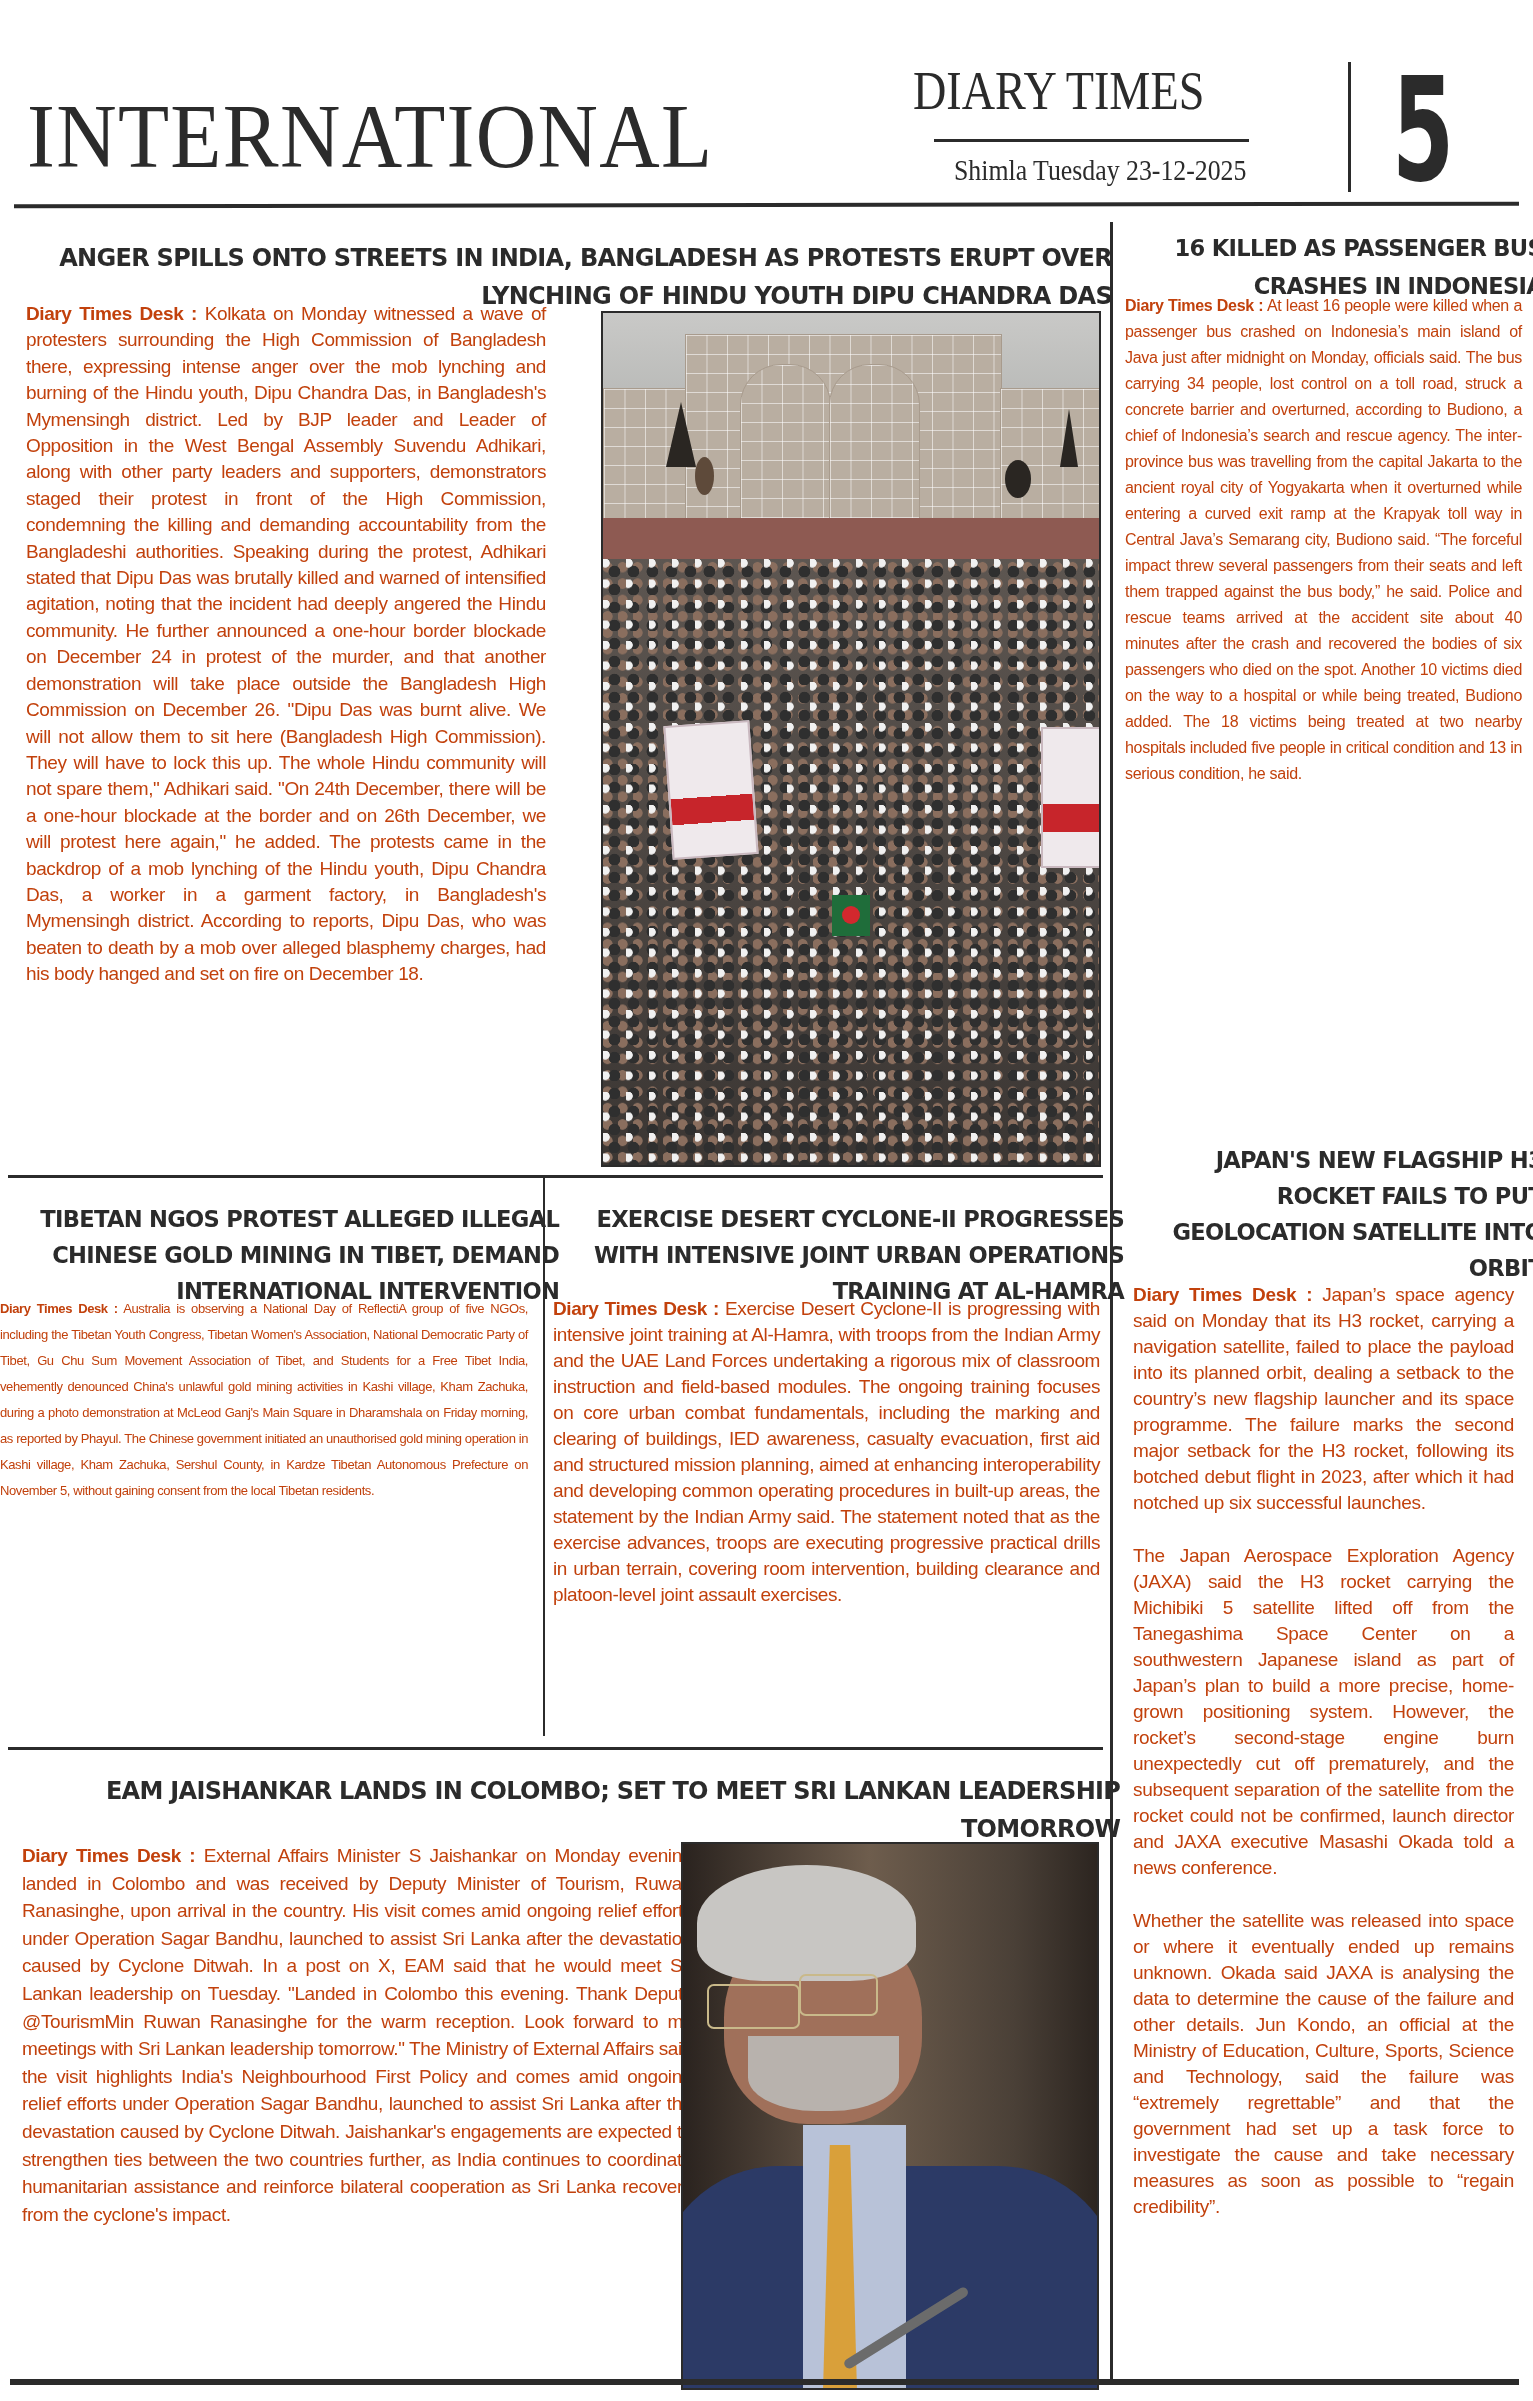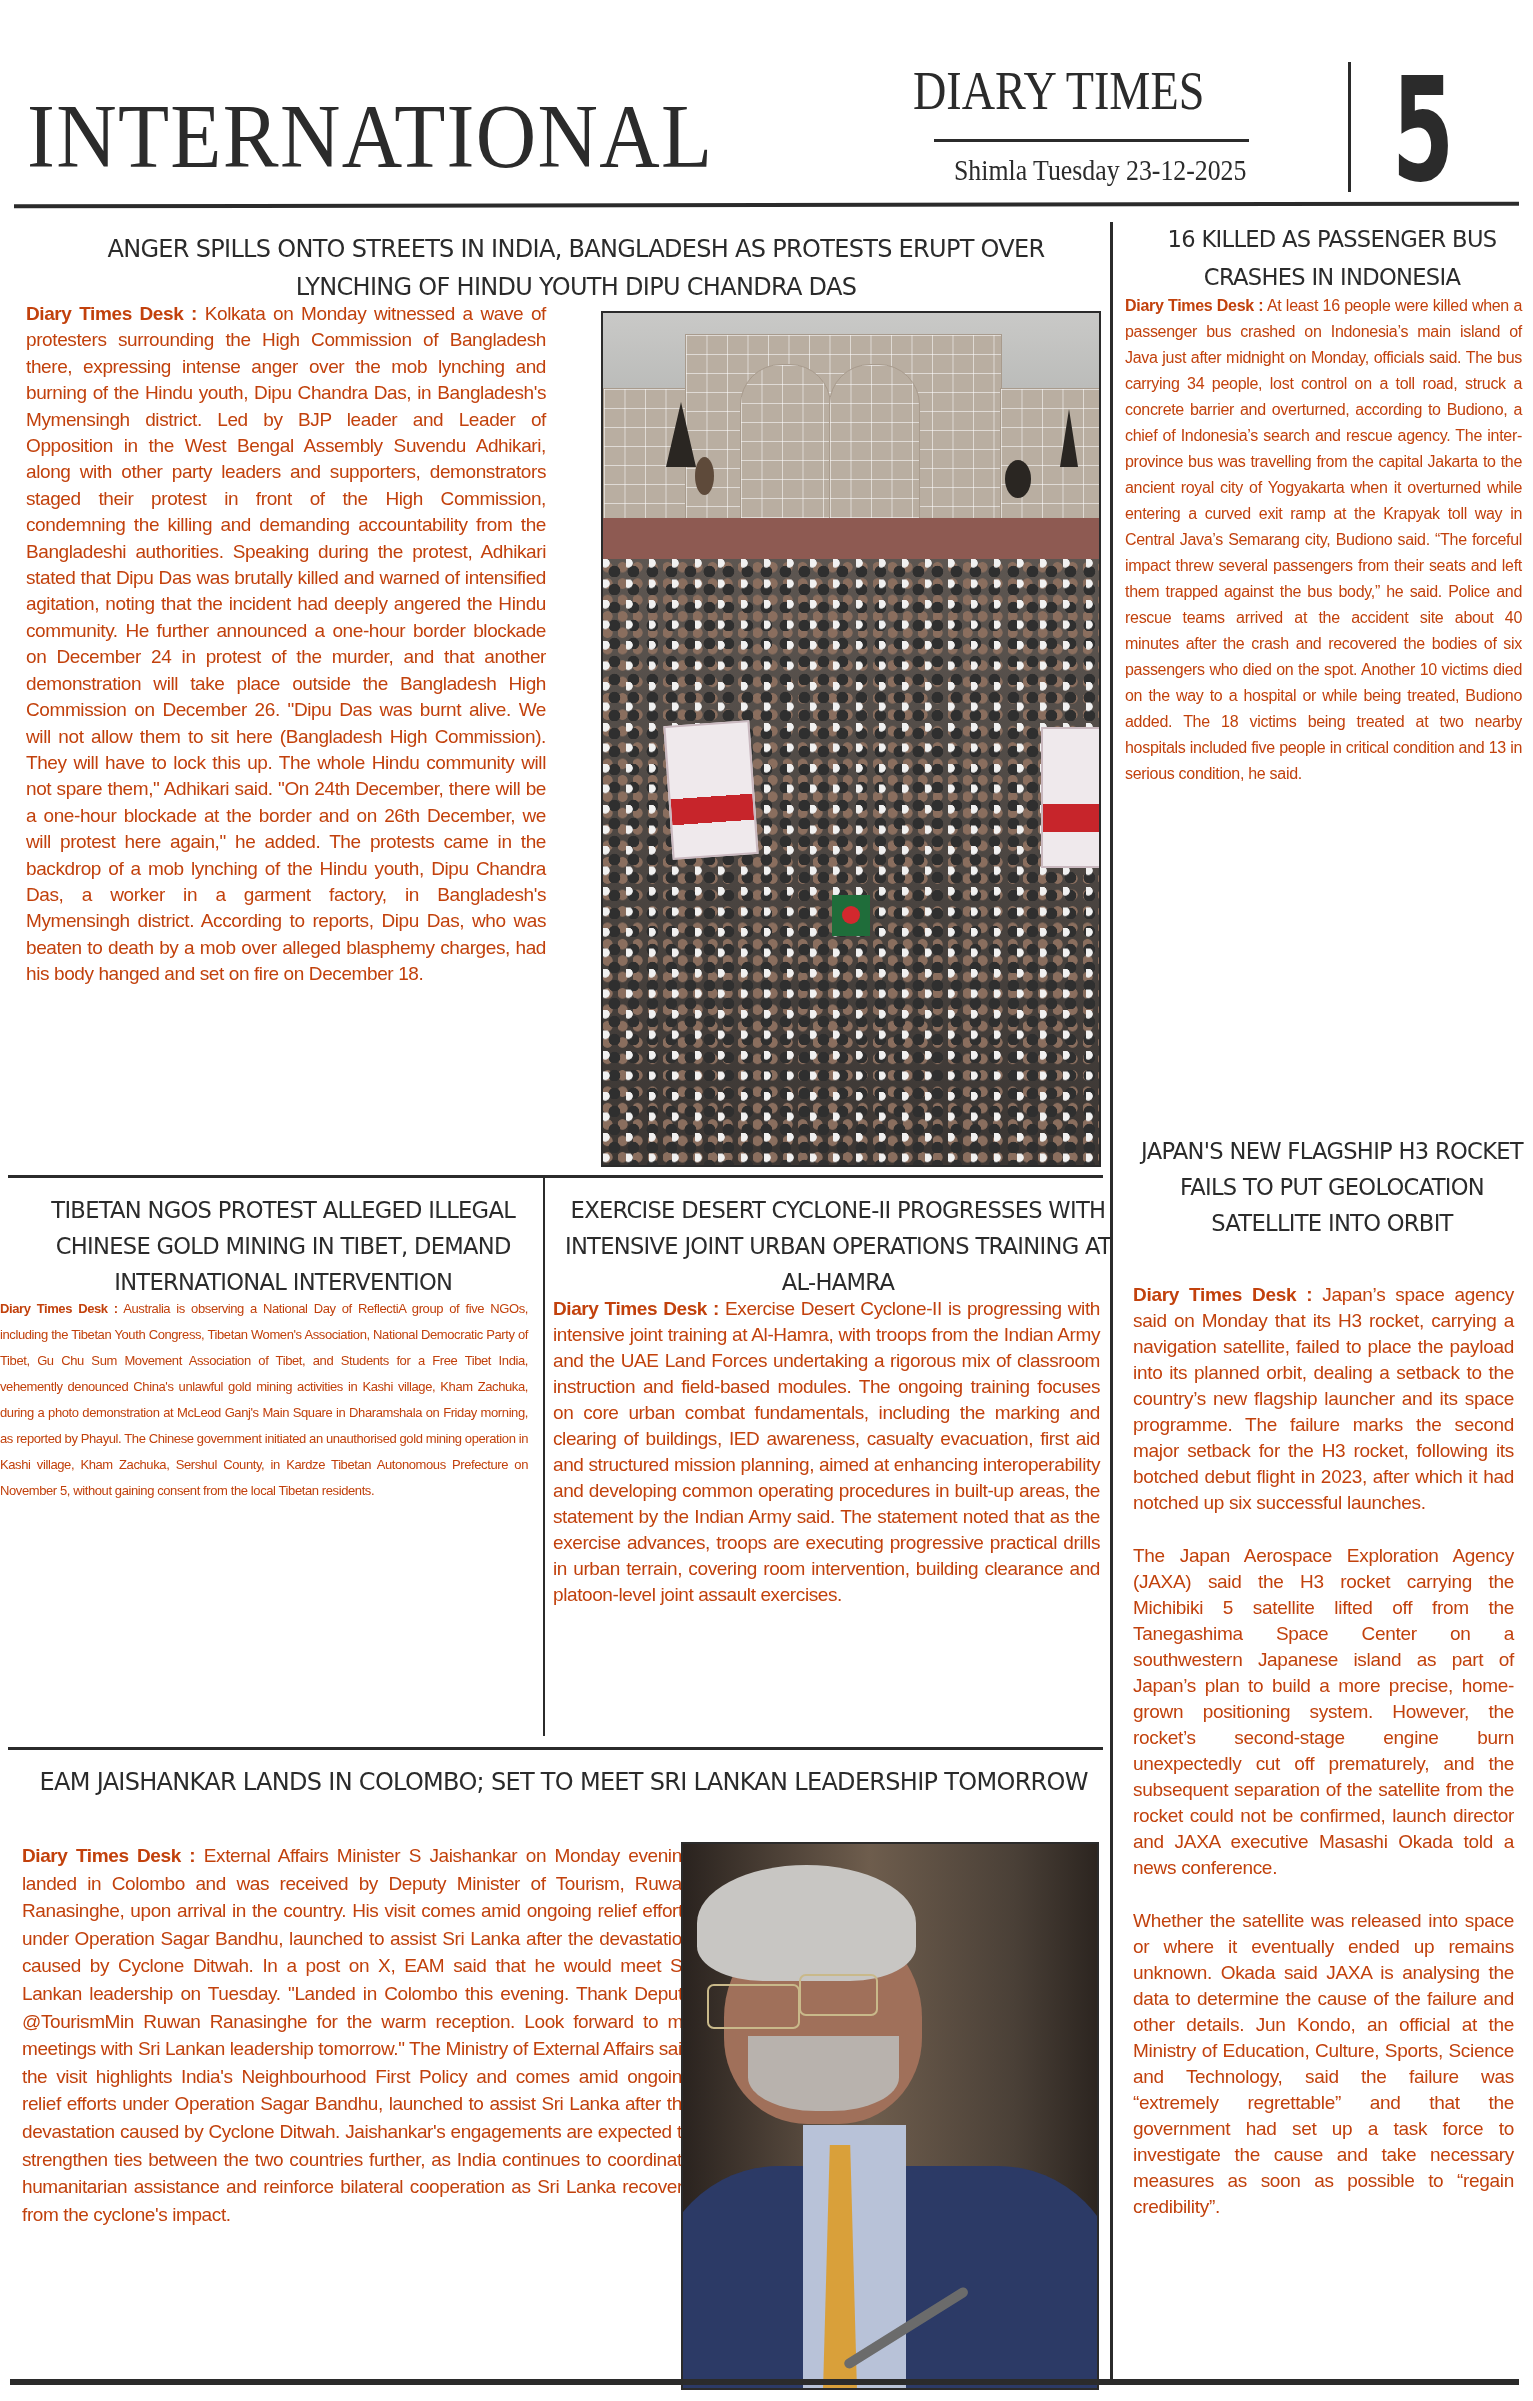--- a/index.html
+++ b/index.html
@@ -30,22 +30,22 @@
   .vsep { left: 1348px; top: 62px; width: 2.7px; height: 130px; background: #2b2b2b; }
   .page-no {
     left: 1392px; top: 62px; width: 116px; height: 137px;
     font-family: "DejaVu Sans", sans-serif; font-weight: bold; font-size: 144px; line-height: 137px;
     color: #2b2b2b; transform: scaleX(0.62); transform-origin: left center;
   }
   .top-rule { left: 13.7px; top: 203px; width: 1505px; height: 4.1px; background: #2b2b2b; transform: rotate(-0.1deg); }
 
   
   .headline {
-    font-family: "DejaVu Sans", sans-serif; font-weight: normal; color: #2b2b2b;
-    text-align: center; letter-spacing: -0.7px; margin: 8px;
+    font-family: "DejaVu Sans", sans-serif; font-weight: bold; color: #2b2b2b;
+    text-align: right; letter-spacing: -0.7px; margin: 17px;
   }
   .body {
     font-family: Liberation Sans, sans-serif; color: #c2410c; text-align: justify;
     margin: 0;
   }
   .lede { font-weight: bold; }
   .body p { margin: 8px; }
   .body p + p { margin-top: 27px; }
 
   

